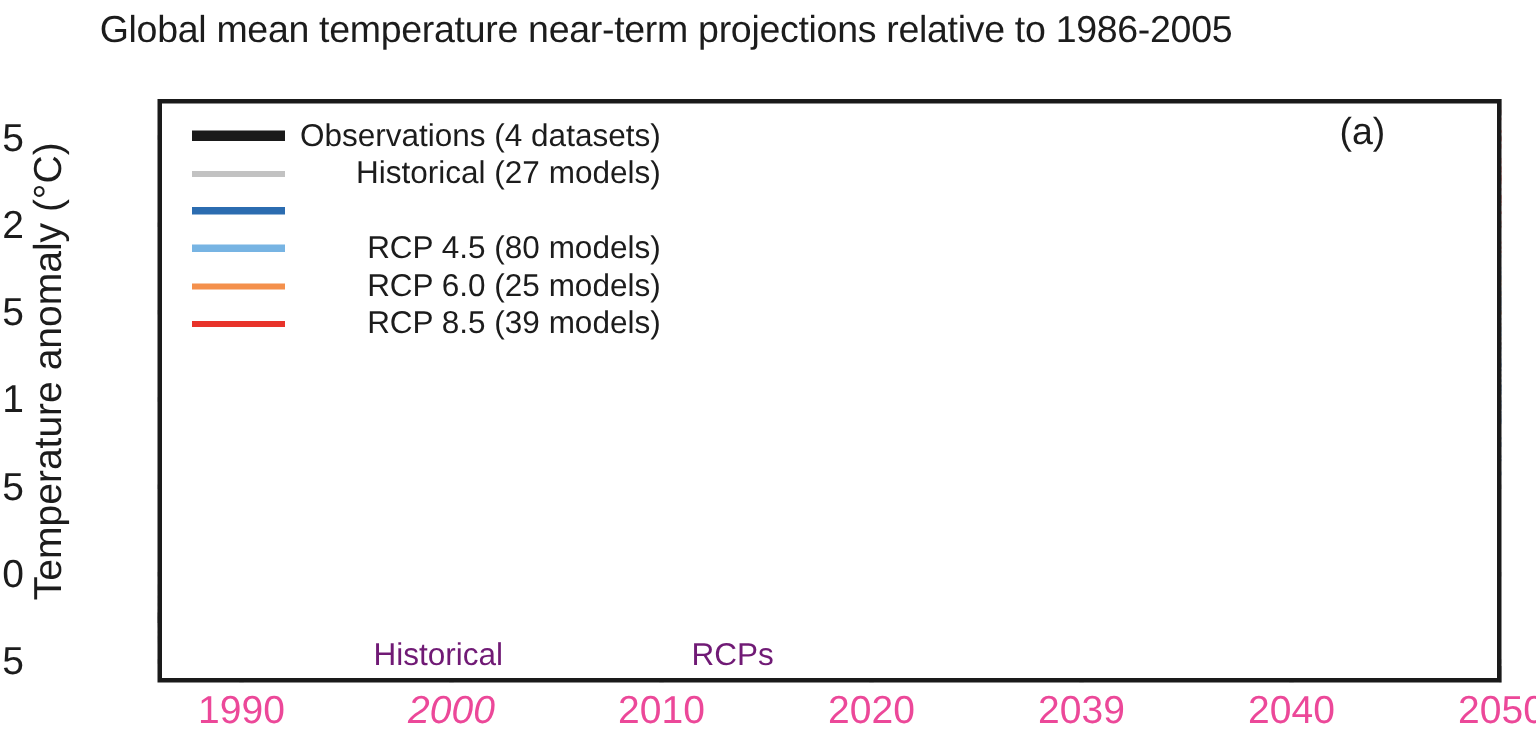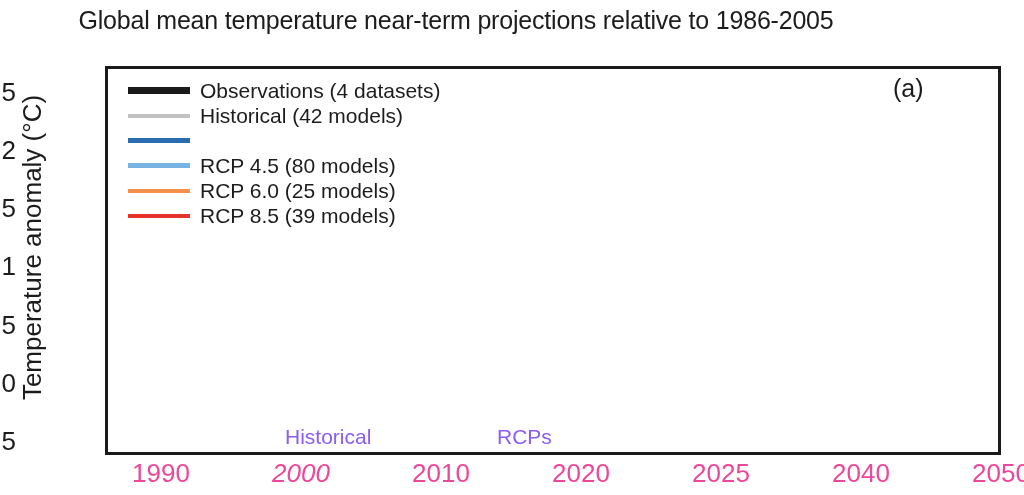--- a/index.html
+++ b/index.html
@@ -2,21 +2,21 @@
 <html><head>
 <meta charset="utf-8">
 <style>
   html,body{margin:0;padding:0;background:#ffffff;}
   body{width:1024px;height:495px;overflow:hidden;
        font-family:"Liberation Sans","DejaVu Sans",sans-serif;color:#1a1a1a;}
   #root{position:relative;width:1024px;height:495px;}
 
   .title{
     position:absolute;left:0;top:6px;width:888px;text-align:center;
-    font-size:25px;letter-spacing:-0.2px;color:#1c1c1c;white-space:nowrap;padding-left:12px;
+    font-size:25px;letter-spacing:-0.2px;color:#1c1c1c;white-space:nowrap;
   }
 
   .ylabel{
     position:absolute;
     left:-168px; top:232px;
     width:400px; text-align:center;
     transform:rotate(-90deg);
     font-size:26px;color:#1c1c1c;white-space:nowrap;
   }
 
@@ -25,25 +25,25 @@
   svg.canvas{position:absolute;left:0;top:0;width:896px;height:389px;display:block;}
 
   .ytick{position:absolute;right:1008px;text-align:right;width:200px;
          font-size:26px;color:#1c1c1c;transform:translateY(-50%);white-space:nowrap;}
   .xtick{position:absolute;top:458px;font-size:26px;color:#ec4899;
          transform:translateX(-50%);white-space:nowrap;}
 
   .panel-label{position:absolute;font-size:25px;color:#1c1c1c;}
 
   .legend{position:absolute;left:128px;top:78px;}
-  .legend-row{display:flex;align-items:center;height:25px;}
+  .legend-row{display:flex;align-items:center;height:25px;justify-content:space-between;}
   .legend-swatch{display:inline-block;width:62px;margin-right:10px;}
   .legend-text{font-size:21px;color:#1c1c1c;white-space:nowrap;}
 
-  .annot{position:absolute;font-size:21px;color:#8b5cf6;white-space:nowrap;margin-left:36px;}
+  .annot{position:absolute;font-size:21px;color:#701a75;white-space:nowrap;}
 </style>
 </head>
 <body>
 
 <div id="root">
 
   <div class="title">Global mean temperature near-term projections relative to 1986-2005</div>
 
   <div class="ylabel">Temperature anomaly (°C)</div>
 
@@ -54,21 +54,21 @@
       <div class="ytick" style="top: 266.323px;">1</div>
       <div class="ytick" style="top: 208.09px;">1.5</div>
       <div class="ytick" style="top: 149.856px;">2</div>
       <div class="ytick" style="top: 91.6228px;">2.5</div>
     </div>
   <div id="xticks">
       <div class="xtick" style="left: 161px;">1990</div>
       <div class="xtick" style="left: 301px; font-style: italic;">2000</div>
       <div class="xtick" style="left: 441px;">2010</div>
       <div class="xtick" style="left: 581px;">2020</div>
-      <div class="xtick" style="left: 721px;">2025</div>
+      <div class="xtick" style="left: 721px;">2039</div>
       <div class="xtick" style="left: 861px;">2040</div>
       <div class="xtick" style="left: 1001px;">2050</div>
     </div>
 
   <div class="plotwrap">
     <svg class="canvas" id="canvas" viewBox="0 0 896 389" preserveAspectRatio="none">
         <polyline points="0.0,326.2 14.0,336.9 28.0,328.0 42.0,321.7 56.0,324.9 70.0,319.1 84.0,329.9 98.0,331.6 112.0,313.5 126.0,319.0 140.0,314.8 154.0,308.7 168.0,299.2 182.0,325.8 196.0,315.0 210.0,319.3 224.0,304.2 238.0,313.7 252.0,295.3 266.0,298.0" fill="none" stroke="#c2c2c2" stroke-width="1.6" stroke-opacity="0.55" stroke-linejoin="round" stroke-linecap="round"></polyline>
         <polyline points="0.0,349.8 14.0,347.4 28.0,338.5 42.0,323.6 56.0,329.7 70.0,327.2 84.0,338.4 98.0,335.2 112.0,312.8 126.0,316.6 140.0,332.8 154.0,312.1 168.0,306.6 182.0,320.6 196.0,316.2 210.0,305.1 224.0,299.8 238.0,301.5 252.0,310.2 266.0,303.8" fill="none" stroke="#c2c2c2" stroke-width="1.6" stroke-opacity="0.55" stroke-linejoin="round" stroke-linecap="round"></polyline>
         <polyline points="0.0,350.7 14.0,336.6 28.0,338.7 42.0,324.7 56.0,320.7 70.0,315.9 84.0,349.8 98.0,336.4 112.0,310.0 126.0,317.3 140.0,325.9 154.0,311.1 168.0,307.1 182.0,327.0 196.0,312.1 210.0,312.2 224.0,303.5 238.0,297.0 252.0,297.4 266.0,288.4" fill="none" stroke="#c2c2c2" stroke-width="1.6" stroke-opacity="0.55" stroke-linejoin="round" stroke-linecap="round"></polyline>
         <polyline points="0.0,340.7 14.0,351.9 28.0,327.5 42.0,313.7 56.0,318.8 70.0,319.6 84.0,323.5 98.0,332.5 112.0,335.2 126.0,312.2 140.0,333.3 154.0,317.3 168.0,306.1 182.0,310.8 196.0,305.9 210.0,302.4 224.0,296.1 238.0,301.4 252.0,293.1 266.0,306.7" fill="none" stroke="#c2c2c2" stroke-width="1.6" stroke-opacity="0.55" stroke-linejoin="round" stroke-linecap="round"></polyline>
@@ -287,21 +287,21 @@
 
   <div class="panel-label" style="left:893px;top:74px;">(a)</div>
 
   <div class="legend" id="legend">
       <div class="legend-row">
         <span class="legend-swatch" style="height: 7px; background: rgb(26, 26, 26);"></span>
         <span class="legend-text">Observations (4 datasets)</span>
       </div>
       <div class="legend-row">
         <span class="legend-swatch" style="height: 4px; background: rgb(194, 194, 194);"></span>
-        <span class="legend-text">Historical (42 models)</span>
+        <span class="legend-text">Historical (27 models)</span>
       </div>
       <div class="legend-row">
         <span class="legend-swatch" style="height: 5px; background: rgb(43, 108, 176);"></span>
       </div>
       <div class="legend-row">
         <span class="legend-swatch" style="height: 5px; background: rgb(119, 180, 227);"></span>
         <span class="legend-text">RCP 4.5 (80 models)</span>
       </div>
       <div class="legend-row">
         <span class="legend-swatch" style="height: 4px; background: rgb(244, 144, 76);"></span>

